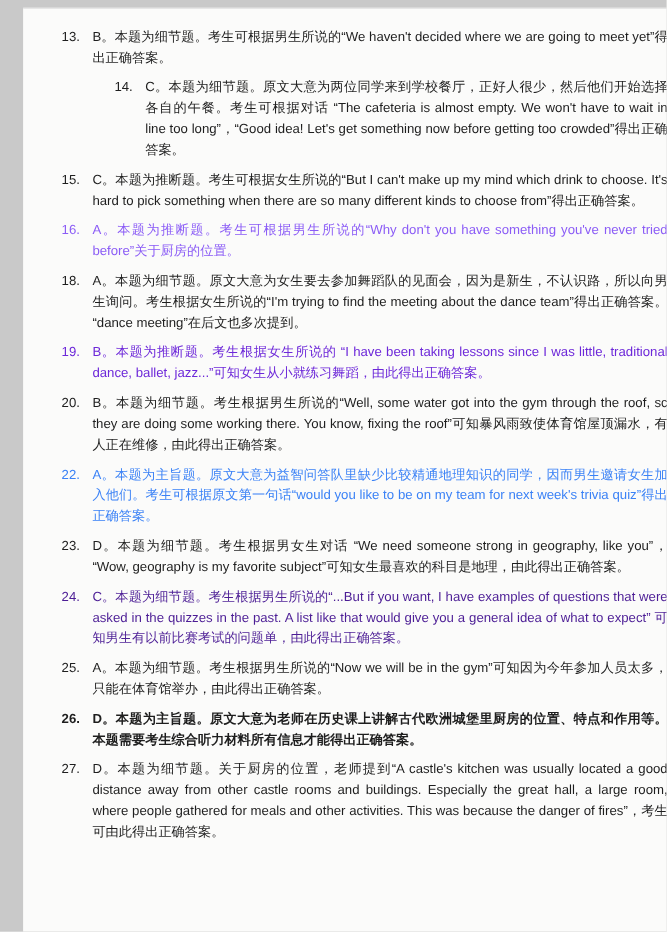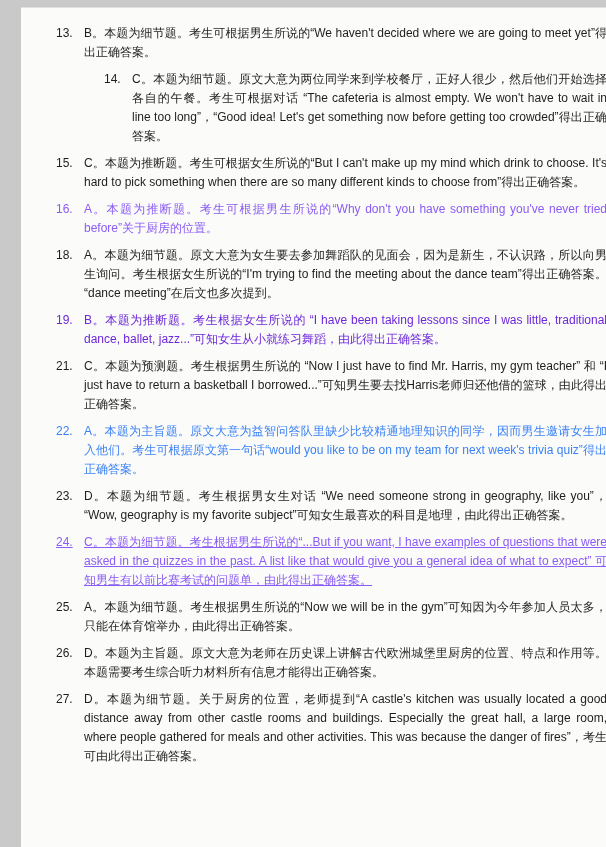--- a/index.html
+++ b/index.html
@@ -75,47 +75,47 @@
   <li class="item" style="color: rgb(30, 30, 30);">
     <span class="num">18.</span>
     <p class="txt"><span class="ans">A。</span><span>本题为细节题。原文大意为女生要去参加舞蹈队的见面会，因为是新生，不认识路，所以向男生询问。考生根据女生所说的“I'm trying to find the meeting about the dance team”得出正确答案。“dance meeting”在后文也多次提到。</span></p>
   </li>
 
   <li class="item" style="color: #6d28d9;">
     <span class="num">19.</span>
     <p class="txt"><span class="ans">B。</span><span>本题为推断题。考生根据女生所说的 “I have been taking lessons since I was little, traditional dance, ballet, jazz...”可知女生从小就练习舞蹈，由此得出正确答案。</span></p>
   </li>
 
+  <li class="item" style="color: rgb(30, 30, 30);">
+    <span class="num">20.</span>
+    <p class="txt"><span class="ans">B。</span><span>本题为细节题。考生根据男生所说的“Well, some water got into the gym through the roof, sc they are doing some working there. You know, fixing the roof”可知暴风雨致使体育馆屋顶漏水，有人正在维修，由此得出正确答案。</span></p>
+  </li>
 
-  <li class="item" style="color: rgb(30, 30, 30);">
-    <span class="num">21.</span>
-    <p class="txt"><span class="ans">C。</span><span>本题为预测题。考生根据男生所说的 “Now I just have to find Mr. Harris, my gym teacher” 和 “I just have to return a basketball I borrowed...”可知男生要去找Harris老师归还他借的篮球，由此得出正确答案。</span></p>
-  </li>
 
   <li class="item" style="color: #3b82f6;">
     <span class="num">22.</span>
     <p class="txt"><span class="ans">A。</span><span>本题为主旨题。原文大意为益智问答队里缺少比较精通地理知识的同学，因而男生邀请女生加入他们。考生可根据原文第一句话“would you like to be on my team for next week's trivia quiz”得出正确答案。</span></p>
   </li>
 
   <li class="item" style="color: rgb(30, 30, 30);">
     <span class="num">23.</span>
     <p class="txt"><span class="ans">D。</span><span>本题为细节题。考生根据男女生对话 “We need someone strong in geography, like you”，“Wow, geography is my favorite subject”可知女生最喜欢的科目是地理，由此得出正确答案。</span></p>
   </li>
 
-  <li class="item" style="color: #8b5cf6; text-decoration: underline;">
+  <li class="item" style="color: #4c1d95;">
     <span class="num">24.</span>
     <p class="txt"><span class="ans">C。</span><span>本题为细节题。考生根据男生所说的“...But if you want, I have examples of questions that were asked in the quizzes in the past. A list like that would give you a general idea of what to expect” 可知男生有以前比赛考试的问题单，由此得出正确答案。</span></p>
   </li>
 
   <li class="item" style="color: rgb(30, 30, 30);">
     <span class="num">25.</span>
     <p class="txt"><span class="ans">A。</span><span>本题为细节题。考生根据男生所说的“Now we will be in the gym”可知因为今年参加人员太多，只能在体育馆举办，由此得出正确答案。</span></p>
   </li>
 
-  <li class="item" style="color: rgb(30, 30, 30);">
+  <li class="item" style="color: rgb(30, 30, 30); font-weight: bold;">
     <span class="num">26.</span>
     <p class="txt"><span class="ans">D。</span><span>本题为主旨题。原文大意为老师在历史课上讲解古代欧洲城堡里厨房的位置、特点和作用等。本题需要考生综合听力材料所有信息才能得出正确答案。</span></p>
   </li>
 
   <li class="item" style="color: rgb(30, 30, 30);">
     <span class="num">27.</span>
     <p class="txt"><span class="ans">D。</span><span>本题为细节题。关于厨房的位置，老师提到“A castle's kitchen was usually located a good distance away from other castle rooms and buildings. Especially the great hall, a large room, where people gathered for meals and other activities. This was because the danger of fires”，考生可由此得出正确答案。</span></p>
   </li>
 
 </ol>

